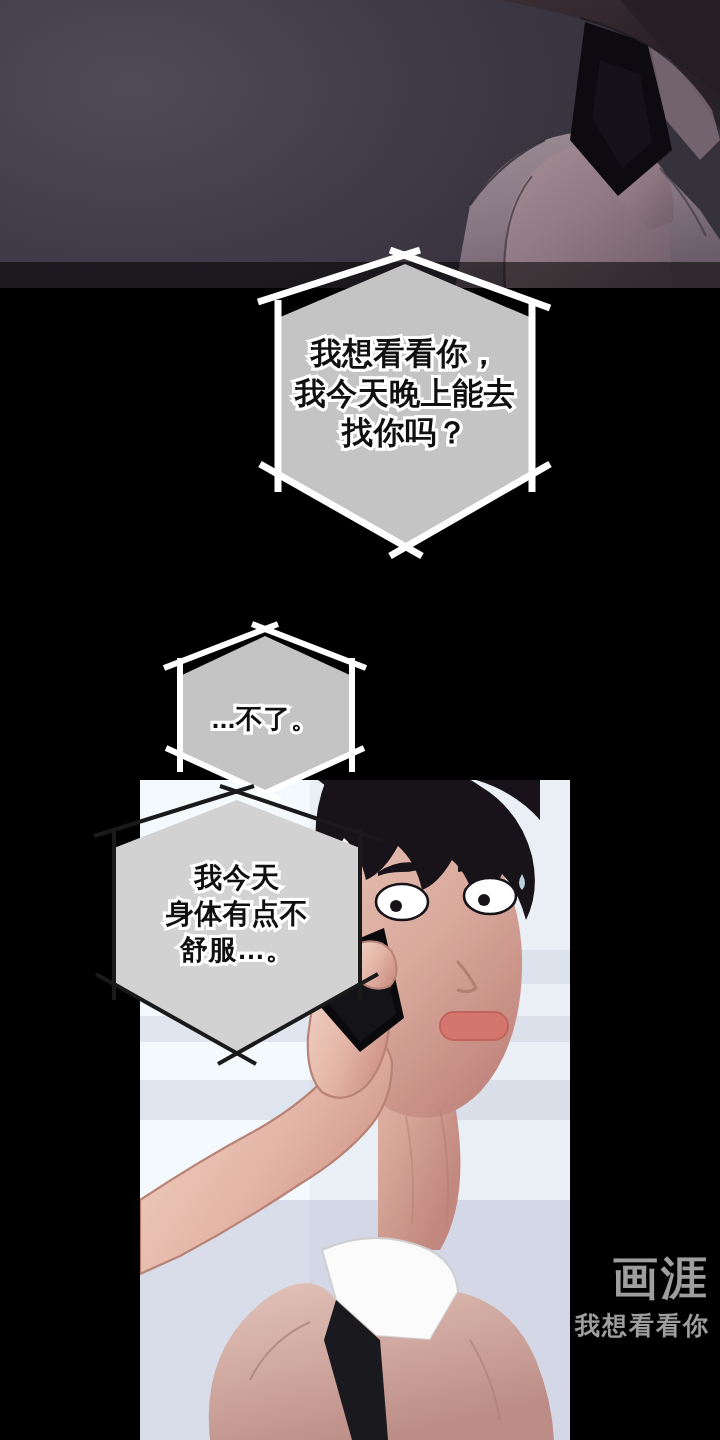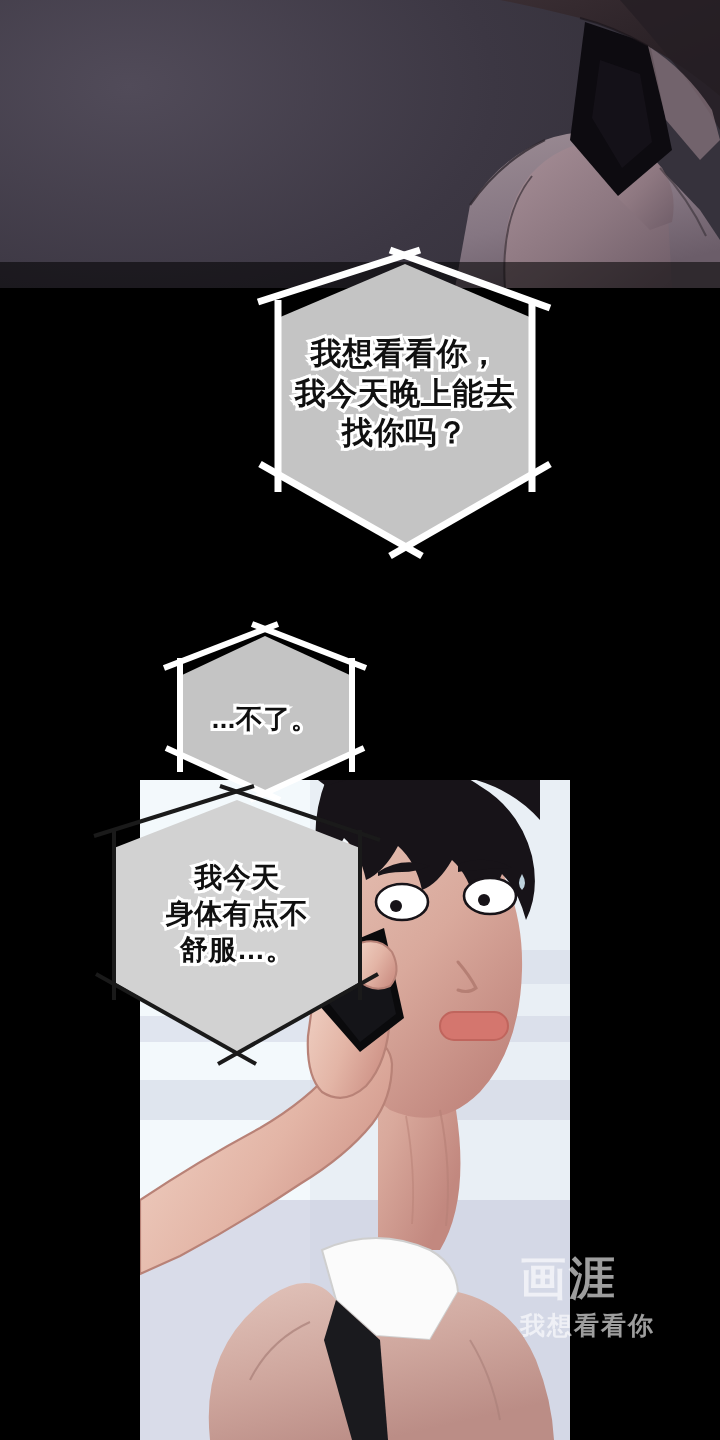--- a/index.html
+++ b/index.html
@@ -78,21 +78,21 @@
   #bubble2 .bubble-text { top: 82px; font-size: 27px; }
   #bubble3 { left: 92px; top: 782px; width: 290px; height: 285px; }
   #bubble3 .bubble-text { top: 78px; font-size: 28px; }
 
   
   .watermark {
     position: absolute;
     left: 520px;
     top: 1255px;
     width: 190px;
-    text-align: left;
+    text-align: right;
     pointer-events: none;
   }
   .wm-main {
     font-size: 46px;
     font-weight: bold;
     color: rgba(255,255,255,0.62);
     letter-spacing: 3px;
     line-height: 1.0;
   }
   .wm-sub {

